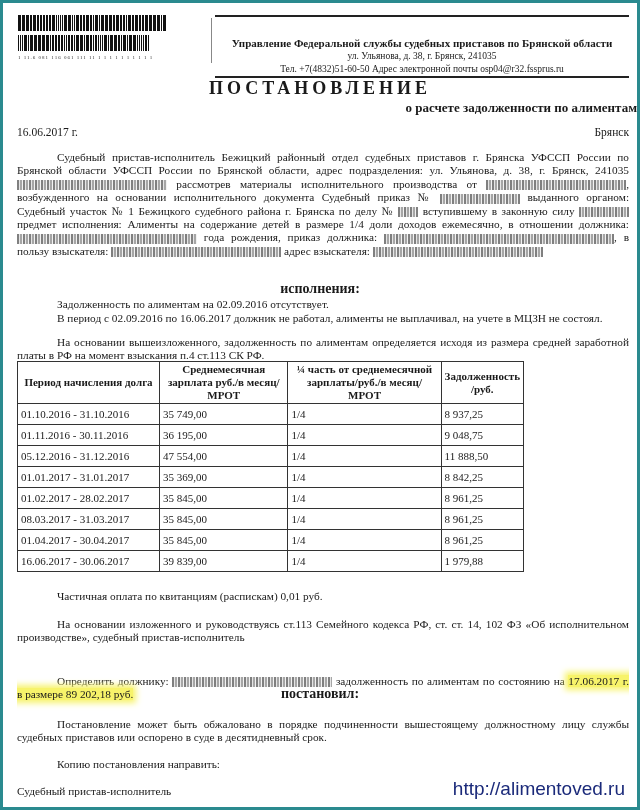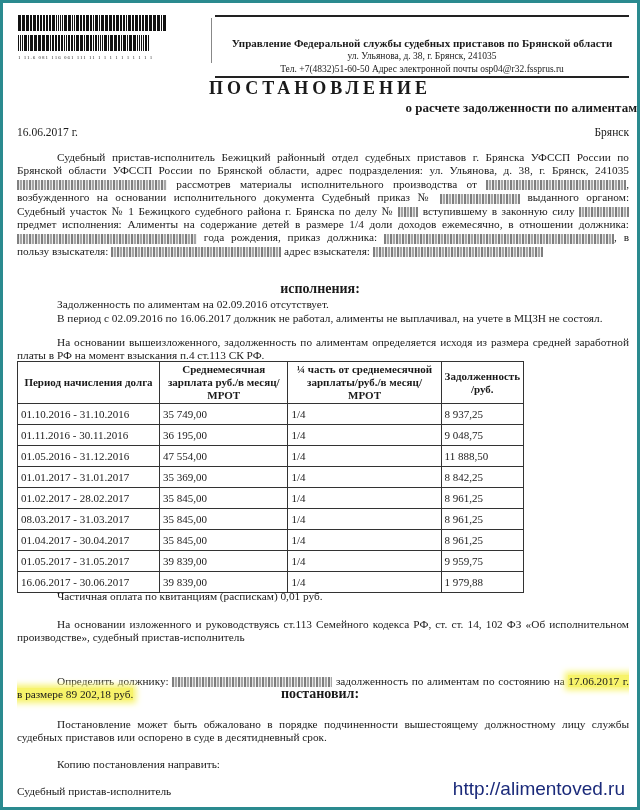--- a/index.html
+++ b/index.html
@@ -193,21 +193,21 @@
           <td>1/4</td>
           <td>8 937,25</td>
         </tr>
         <tr>
           <td>01.11.2016 - 30.11.2016</td>
           <td>36 195,00</td>
           <td>1/4</td>
           <td>9 048,75</td>
         </tr>
         <tr>
-          <td>01.05.2016 - 31.12.2016</td>
+          <td>05.12.2016 - 31.12.2016</td>
           <td>47 554,00</td>
           <td>1/4</td>
           <td>11 888,50</td>
         </tr>
         <tr>
           <td>01.01.2017 - 31.01.2017</td>
           <td>35 369,00</td>
           <td>1/4</td>
           <td>8 842,25</td>
         </tr>
@@ -221,26 +221,20 @@
           <td>08.03.2017 - 31.03.2017</td>
           <td>35 845,00</td>
           <td>1/4</td>
           <td>8 961,25</td>
         </tr>
         <tr>
           <td>01.04.2017 - 30.04.2017</td>
           <td>35 845,00</td>
           <td>1/4</td>
           <td>8 961,25</td>
-        </tr>
-        <tr>
-          <td>01.05.2017 - 31.05.2017</td>
-          <td>39 839,00</td>
-          <td>1/4</td>
-          <td>9 959,75</td>
         </tr>
         <tr>
           <td>16.06.2017 - 30.06.2017</td>
           <td>39 839,00</td>
           <td>1/4</td>
           <td>1 979,88</td>
         </tr>
       </tbody>
   </table>
 

